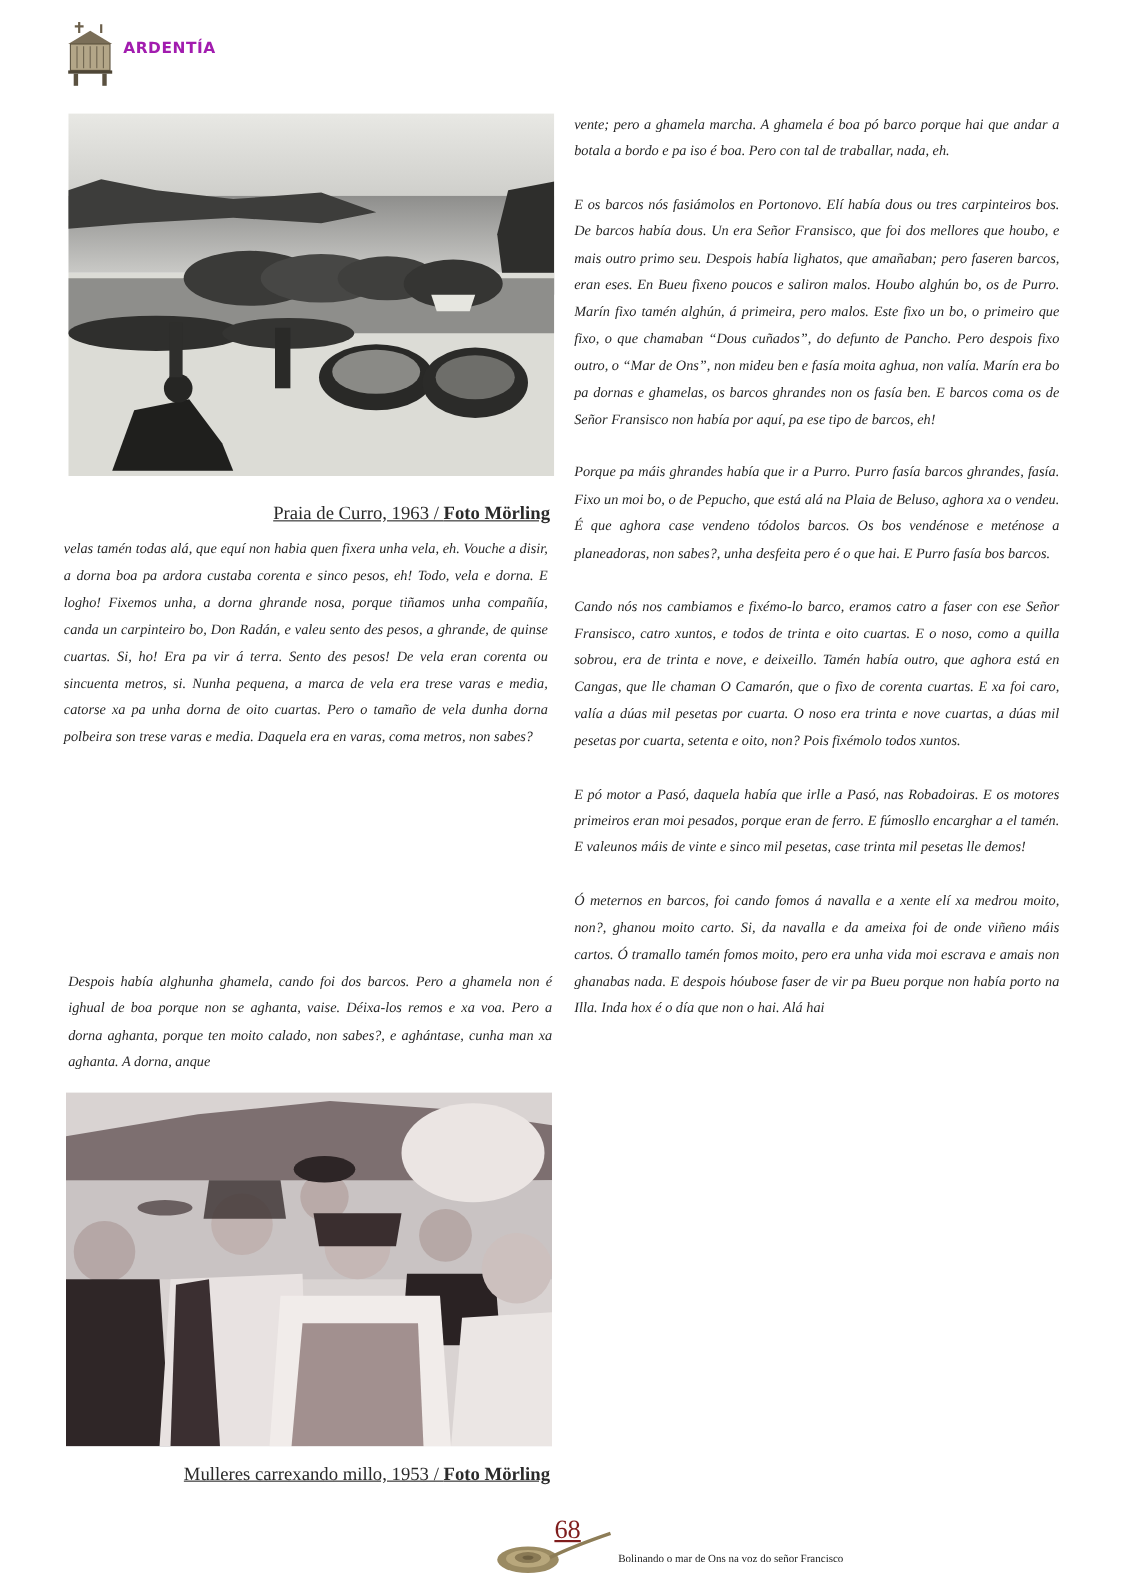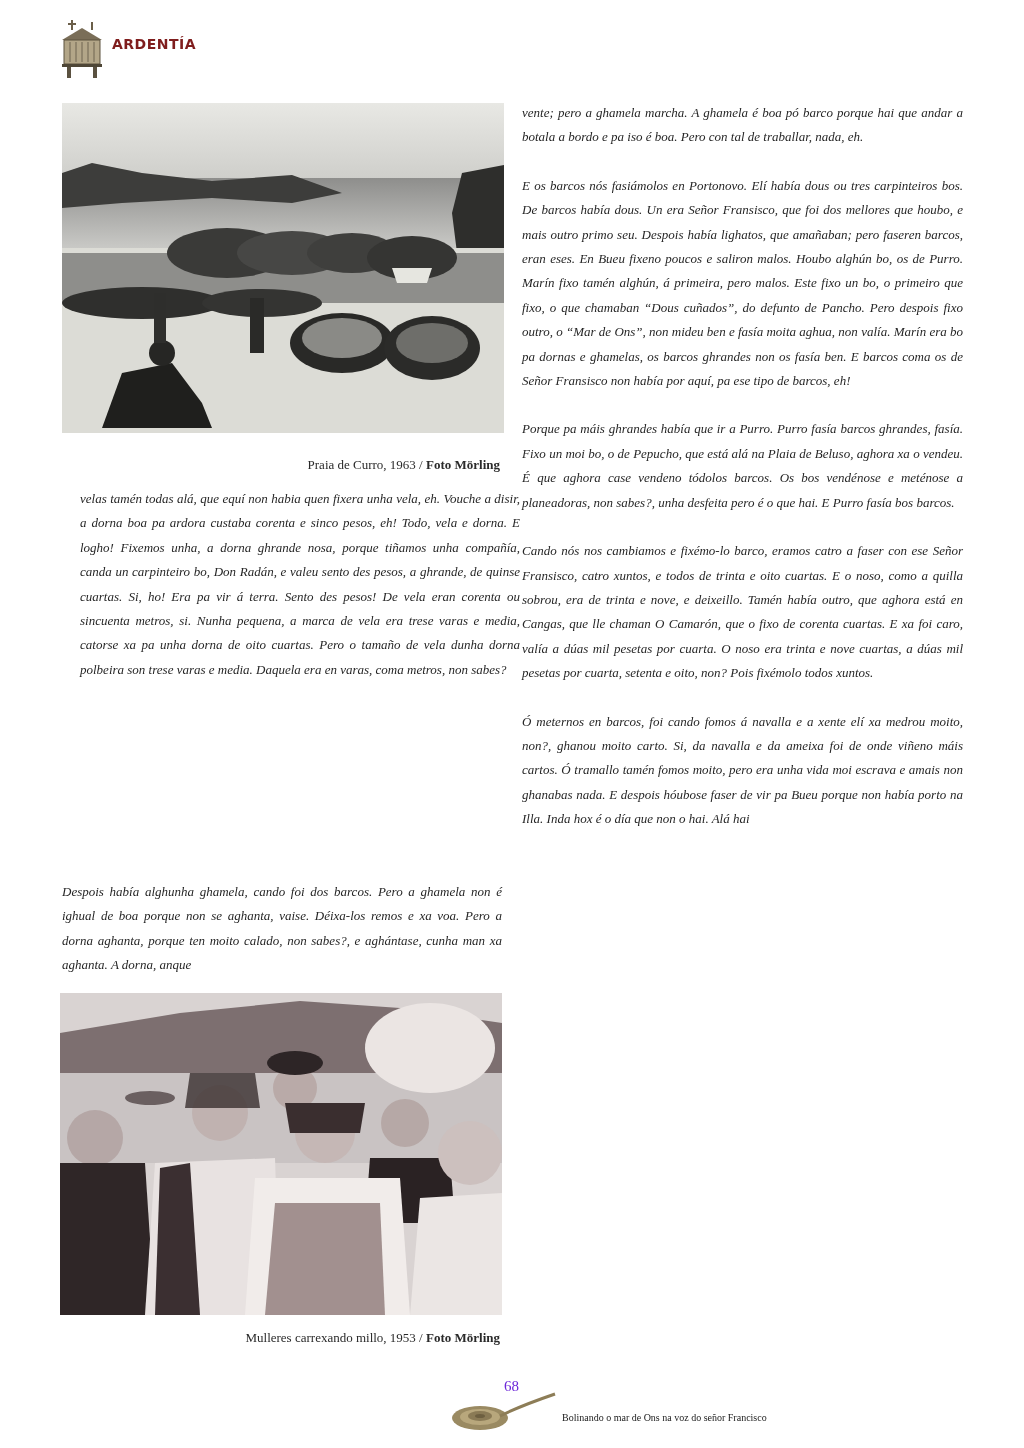--- a/index.html
+++ b/index.html
@@ -2,42 +2,42 @@
 <html><head>
 <meta charset="utf-8">
 <style>
   html, body { margin: 0; padding: 0; background: #ffffff; }
   body { width: 1024px; height: 1448px; position: relative; overflow: hidden;
          font-family: "Liberation Serif", "DejaVu Serif", serif; color: #262626; }
 
   .header { position: absolute; left: 58px; top: 18px; height: 62px; display: flex; align-items: center; }
   .horreo-icon { width: 48px; height: 62px; position: relative; }
   .brand { font-family: "DejaVu Sans", sans-serif; font-weight: bold; font-size: 14px; letter-spacing: 0.5px;
-           color: #7f1d1d; margin-left: 6px; margin-top: -10px; }
+           color: #a21caf; margin-left: 6px; margin-top: -10px; }
 
   .photo { position: absolute; overflow: hidden; }
   .photo svg { display: block; width: 100%; height: 100%; }
   #photo1 { left: 62px; top: 103px; width: 442px; height: 330px; }
   #photo2 { left: 60px; top: 993px; width: 442px; height: 322px; }
 
-  .caption { position: absolute; font-size: 13px; color: #2a2a2a; text-align: right; white-space: nowrap; }
+  .caption { position: absolute; font-size: 17px; color: #2a2a2a; text-align: right; white-space: nowrap; text-decoration: underline; }
   .caption b { font-weight: bold; }
   #cap1 { right: 524px; top: 457px; }
   #cap2 { right: 524px; top: 1330px; }
 
   .col { position: absolute; font-style: italic; font-size: 13px; line-height: 24.4px;
          text-align: justify; hyphens: manual; }
   .col p { margin: 0 0 24px 0; }
-  #col-left  { left: 80px;  top: 487px; width: 440px; }
+  #col-left  { left: 58px;  top: 487px; width: 440px; }
   #col-left-2 { left: 62px; top: 880px; width: 440px; }
   #col-right { left: 522px; top: 101px; width: 441px; }
 
   .footer { position: absolute; left: 450px; top: 1378px; width: 420px; height: 60px; }
   .coil-icon { position: absolute; left: 0; top: 6px; width: 110px; height: 50px; }
-  .page-num { position: absolute; left: 54px; top: 0px; font-size: 15px; color: #6d28d9; }
+  .page-num { position: absolute; left: 54px; top: 0px; font-size: 24px; color: #7f1d1d; text-decoration: underline; }
   .footer-title { position: absolute; left: 112px; top: 34px; font-size: 10px; color: #222; white-space: nowrap; }
 </style>
 </head>
 <body>
 
 <div class="header">
   <div class="horreo-icon">
     <svg viewBox="0 0 48 62" width="48" height="62">
       <line x1="14" y1="2" x2="14" y2="12" stroke="#6b5f4a" stroke-width="2"></line>
       <line x1="10" y1="6" x2="18" y2="6" stroke="#6b5f4a" stroke-width="2"></line>
@@ -130,20 +130,21 @@
 </div>
 <div class="caption" id="cap2">
   <span>Mulleres carrexando millo, 1953 / </span><b>Foto Mörling</b>
 </div>
 
 <div class="col" id="col-right">
   <p>vente; pero a ghamela marcha. A ghamela é boa pó barco porque hai que andar a botala a bordo e pa iso é boa. Pero con tal de traballar, nada, eh.</p>
   <p>E os barcos nós fasiámolos en Portonovo. Elí ha­bía dous ou tres carpinteiros bos. De barcos había dous. Un era Señor Fransisco, que foi dos mellores que houbo, e mais outro primo seu. Despois había lighatos, que amañaban; pero faseren barcos, eran eses. En Bueu fixeno poucos e saliron malos. Houbo alghún bo, os de Purro. Marín fixo tamén alghún, á primeira, pero malos. Este fixo un bo, o primeiro que fixo, o que chamaban “Dous cuñados”, do defunto de Pancho. Pero despois fixo outro, o “Mar de Ons”, non mideu ben e fasía moita aghua, non valía. Marín era bo pa dornas e ghamelas, os barcos ghrandes non os fasía ben. E barcos coma os de Señor Fransisco non había por aquí, pa ese tipo de barcos, eh!</p>
   <p>Porque pa máis ghrandes había que ir a Purro. Purro fasía barcos ghrandes, fasía. Fixo un moi bo, o de Pepucho, que está alá na Plaia de Beluso, aghora xa o vendeu. É que aghora case vendeno tódolos barcos. Os bos vendénose e meténose a planeadoras, non sa­bes?, unha desfeita pero é o que hai. E Purro fasía bos barcos.</p>
   <p>Cando nós nos cambiamos e fixémo-lo barco, eramos catro a faser con ese Señor Fransisco, catro xuntos, e todos de trinta e oito cuartas. E o noso, como a quilla sobrou, era de trinta e nove, e deixeillo. Tamén había outro, que aghora está en Cangas, que lle chaman O Camarón, que o fixo de corenta cuartas. E xa foi caro, valía a dúas mil pesetas por cuarta. O noso era trinta e nove cuartas, a dúas mil pesetas por cuarta, setenta e oito, non? Pois fixémolo todos xuntos.</p>
+  <p>E pó motor a Pasó, daquela había que irlle a Pasó, nas Robadoiras. E os motores primeiros eran moi pe­sados, porque eran de ferro. E fúmosllo encarghar a el tamén. E valeunos máis de vinte e sinco mil pese­tas, case trinta mil pesetas lle demos!</p>
   <p>Ó meternos en barcos, foi cando fomos á navalla e a xente elí xa medrou moito, non?, ghanou moito carto. Si, da navalla e da ameixa foi de onde viñeno máis cartos. Ó tramallo tamén fomos moito, pero era unha vida moi escrava e amais non ghanabas nada. E des­pois hóubose faser de vir pa Bueu porque non había porto na Illa. Inda hox é o día que non o hai. Alá hai</p>
 </div>
 
 <div class="footer">
   <div class="coil-icon">
     <svg viewBox="0 0 110 50" width="110" height="50">
       <ellipse cx="30" cy="34" rx="28" ry="12" fill="#9a8a62"></ellipse>
       <ellipse cx="30" cy="33" rx="20" ry="8" fill="#b8a77c"></ellipse>
       <ellipse cx="30" cy="32" rx="12" ry="5" fill="#8a7a55"></ellipse>
       <ellipse cx="30" cy="32" rx="5" ry="2" fill="#6d5f40"></ellipse>

